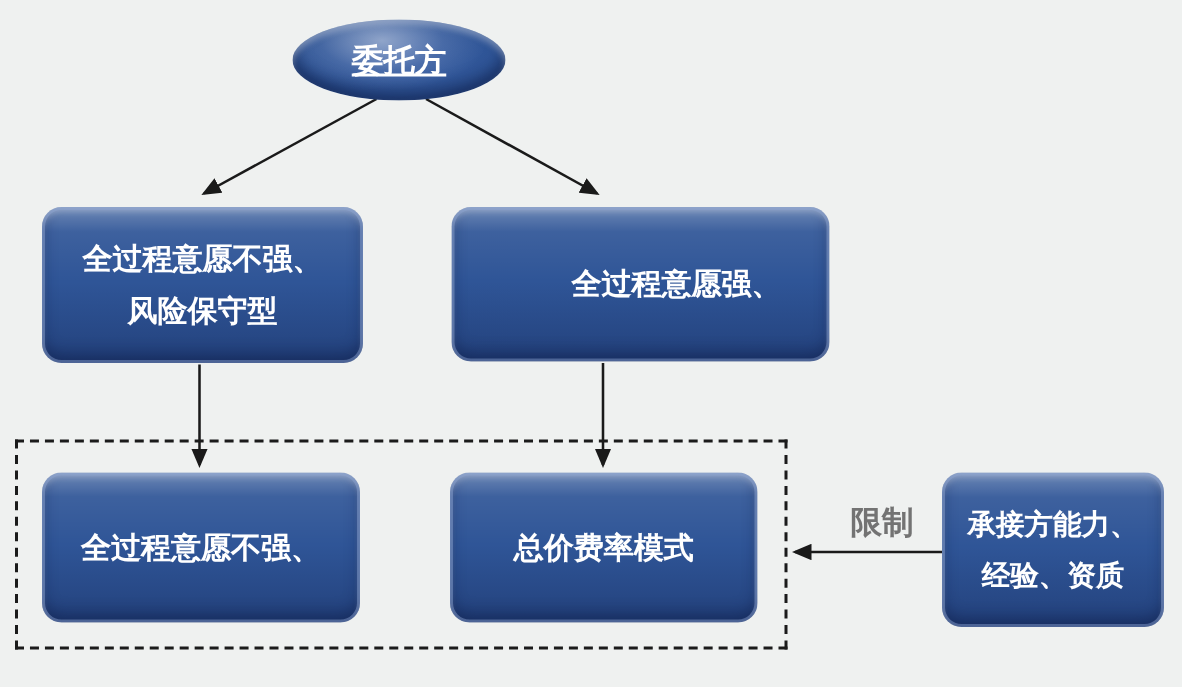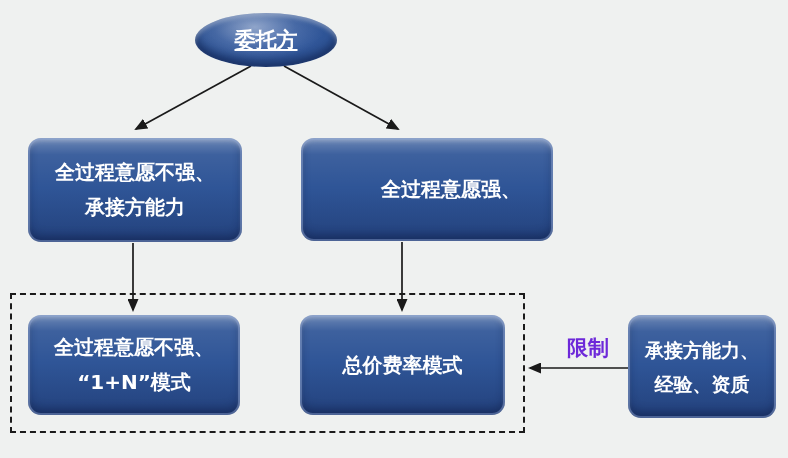--- a/index.html
+++ b/index.html
@@ -51,21 +51,21 @@
     left:10px;top:293px;width:511px;height:136px;
     border:2px dashed #1B1B1B;
     background:transparent;
   }
   .constraint-label{
     position:absolute;
     left:546px;top:334px;width:84px;
     text-align:center;
     font-size:21px;
     font-weight:bold;
-    color:#6d28d9;
+    color:#737373;
   }
   
   .n-client{left:195px;top:13px;width:142px;height:54px;}
   .n-top-left{left:28px;top:138px;width:214px;height:104px;}
   .n-top-right{left:301px;top:138px;width:204px;height:103px;padding-left:48px;}
   .n-bottom-left{left:28px;top:315px;width:212px;height:100px;}
   .n-bottom-mid{left:300px;top:315px;width:205px;height:100px;}
   .n-side-right{left:628px;top:315px;width:148px;height:103px;font-size:19px;line-height:34px;}
 </style>
 </head>
@@ -87,30 +87,29 @@
   </svg>
 
   <div class="dashed-frame"></div>
 
   <div class="ellipse n-client">
     <span>委托方</span>
   </div>
 
   <div class="node n-top-left">
     <span>全过程意愿不强、</span>
-    <span>承接方能力</span>
+    <span>风险保守型</span>
   </div>
 
   <div class="node n-top-right">
     <span>全过程意愿强、</span>
   </div>
 
   <div class="node n-bottom-left">
     <span>全过程意愿不强、</span>
-    <span>“1+N”模式</span>
   </div>
 
   <div class="node n-bottom-mid">
     <span>总价费率模式</span>
   </div>
 
   <div class="node n-side-right">
     <span>承接方能力、</span>
     <span>经验、资质</span>
   </div>

